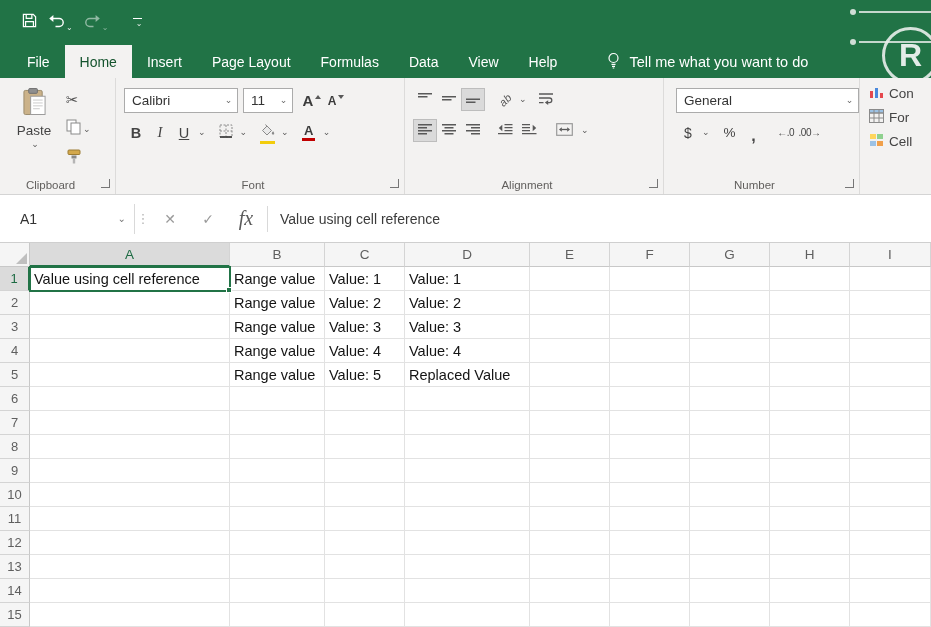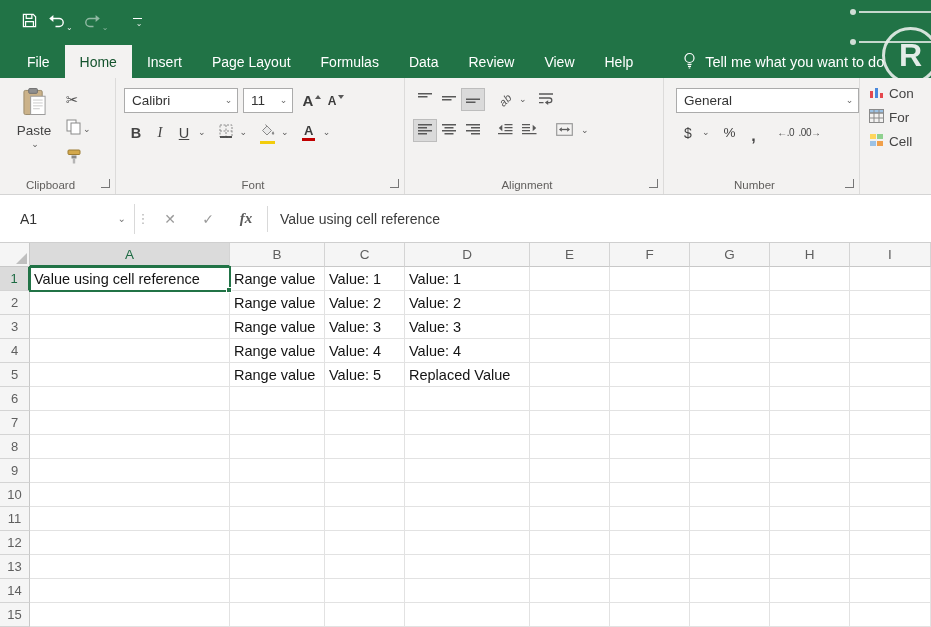--- a/index.html
+++ b/index.html
@@ -81,21 +81,21 @@
   .g-styles{flex:1;border-right:none}
   .style-item{display:flex;align-items:center;gap:5px;margin:7px 0 0 9px;font-size:13.5px;color:#444;white-space:nowrap}
 
   
   .fbar{height:48px;background:#fff;border-bottom:1px solid #cfcfcf;display:flex;align-items:center;flex:none}
   .name-box{width:135px;height:30px;display:flex;align-items:center;padding-left:20px;
     border-right:1px solid #d9d9d9;font-size:14px;color:#333}
   .nb-dd{margin-left:auto;margin-right:8px;font-size:10px;color:#777}
   .fb-handle{width:16px;text-align:center;color:#b5b5b5;font-size:13px}
   .fb-btn{width:38px;height:30px;display:flex;align-items:center;justify-content:center;font-size:14px;color:#9a9a9a}
-  .fb-btn.fx{font-style:italic;font-family:"Liberation Serif",serif;font-weight:bold;color:#5a5a5a;font-size:15px}
+  .fb-btn.fx{font-style:italic;font-family:"Liberation Serif",serif;font-weight:normal;color:#5a5a5a;font-size:20px}
   .fb-sep{width:1px;height:26px;background:#d9d9d9;margin:0 4px 0 2px}
   .fb-input{flex:1;font-size:14px;color:#3b3b3b;padding-left:8px;white-space:nowrap;overflow:hidden}
 
   
   .grid{height:384px;display:grid;flex:none;background:#fff;
     grid-template-columns:30px 200px 95px 80px 125px 80px 80px 80px 80px 1fr;
     grid-template-rows:repeat(16,24px);
     font-size:14.5px;color:#141414}
   .grid-corner{background:#f5f5f5;border-right:1px solid #c8c8c8;border-bottom:1px solid #c8c8c8;position:relative}
   .corner-tri{position:absolute;right:2px;bottom:2px;width:0;height:0;
@@ -156,21 +156,20 @@
       <div class="wline l2"></div>
     </div>
     <div class="wmark-r">R</div>
     <div class="tabs">
       <div class="tab">File</div>
       <div class="tab active">Home</div>
       <div class="tab">Insert</div>
       <div class="tab">Page Layout</div>
       <div class="tab">Formulas</div>
       <div class="tab">Data</div>
-      <div class="tab">Review</div>
       <div class="tab">View</div>
       <div class="tab">Help</div>
       <div class="tellme">
         <span>
           <svg width="15" height="17" viewBox="0 0 15 17">
               <circle cx="7.5" cy="6" r="4.5" fill="none" stroke="#fff" stroke-width="1.2"></circle>
               <path d="M5.5 12.3h4M6 14.3h3M6.7 16h1.6" stroke="#fff" stroke-width="1.2" fill="none"></path>
             </svg>
         </span>
         <span>Tell me what you want to do</span>

